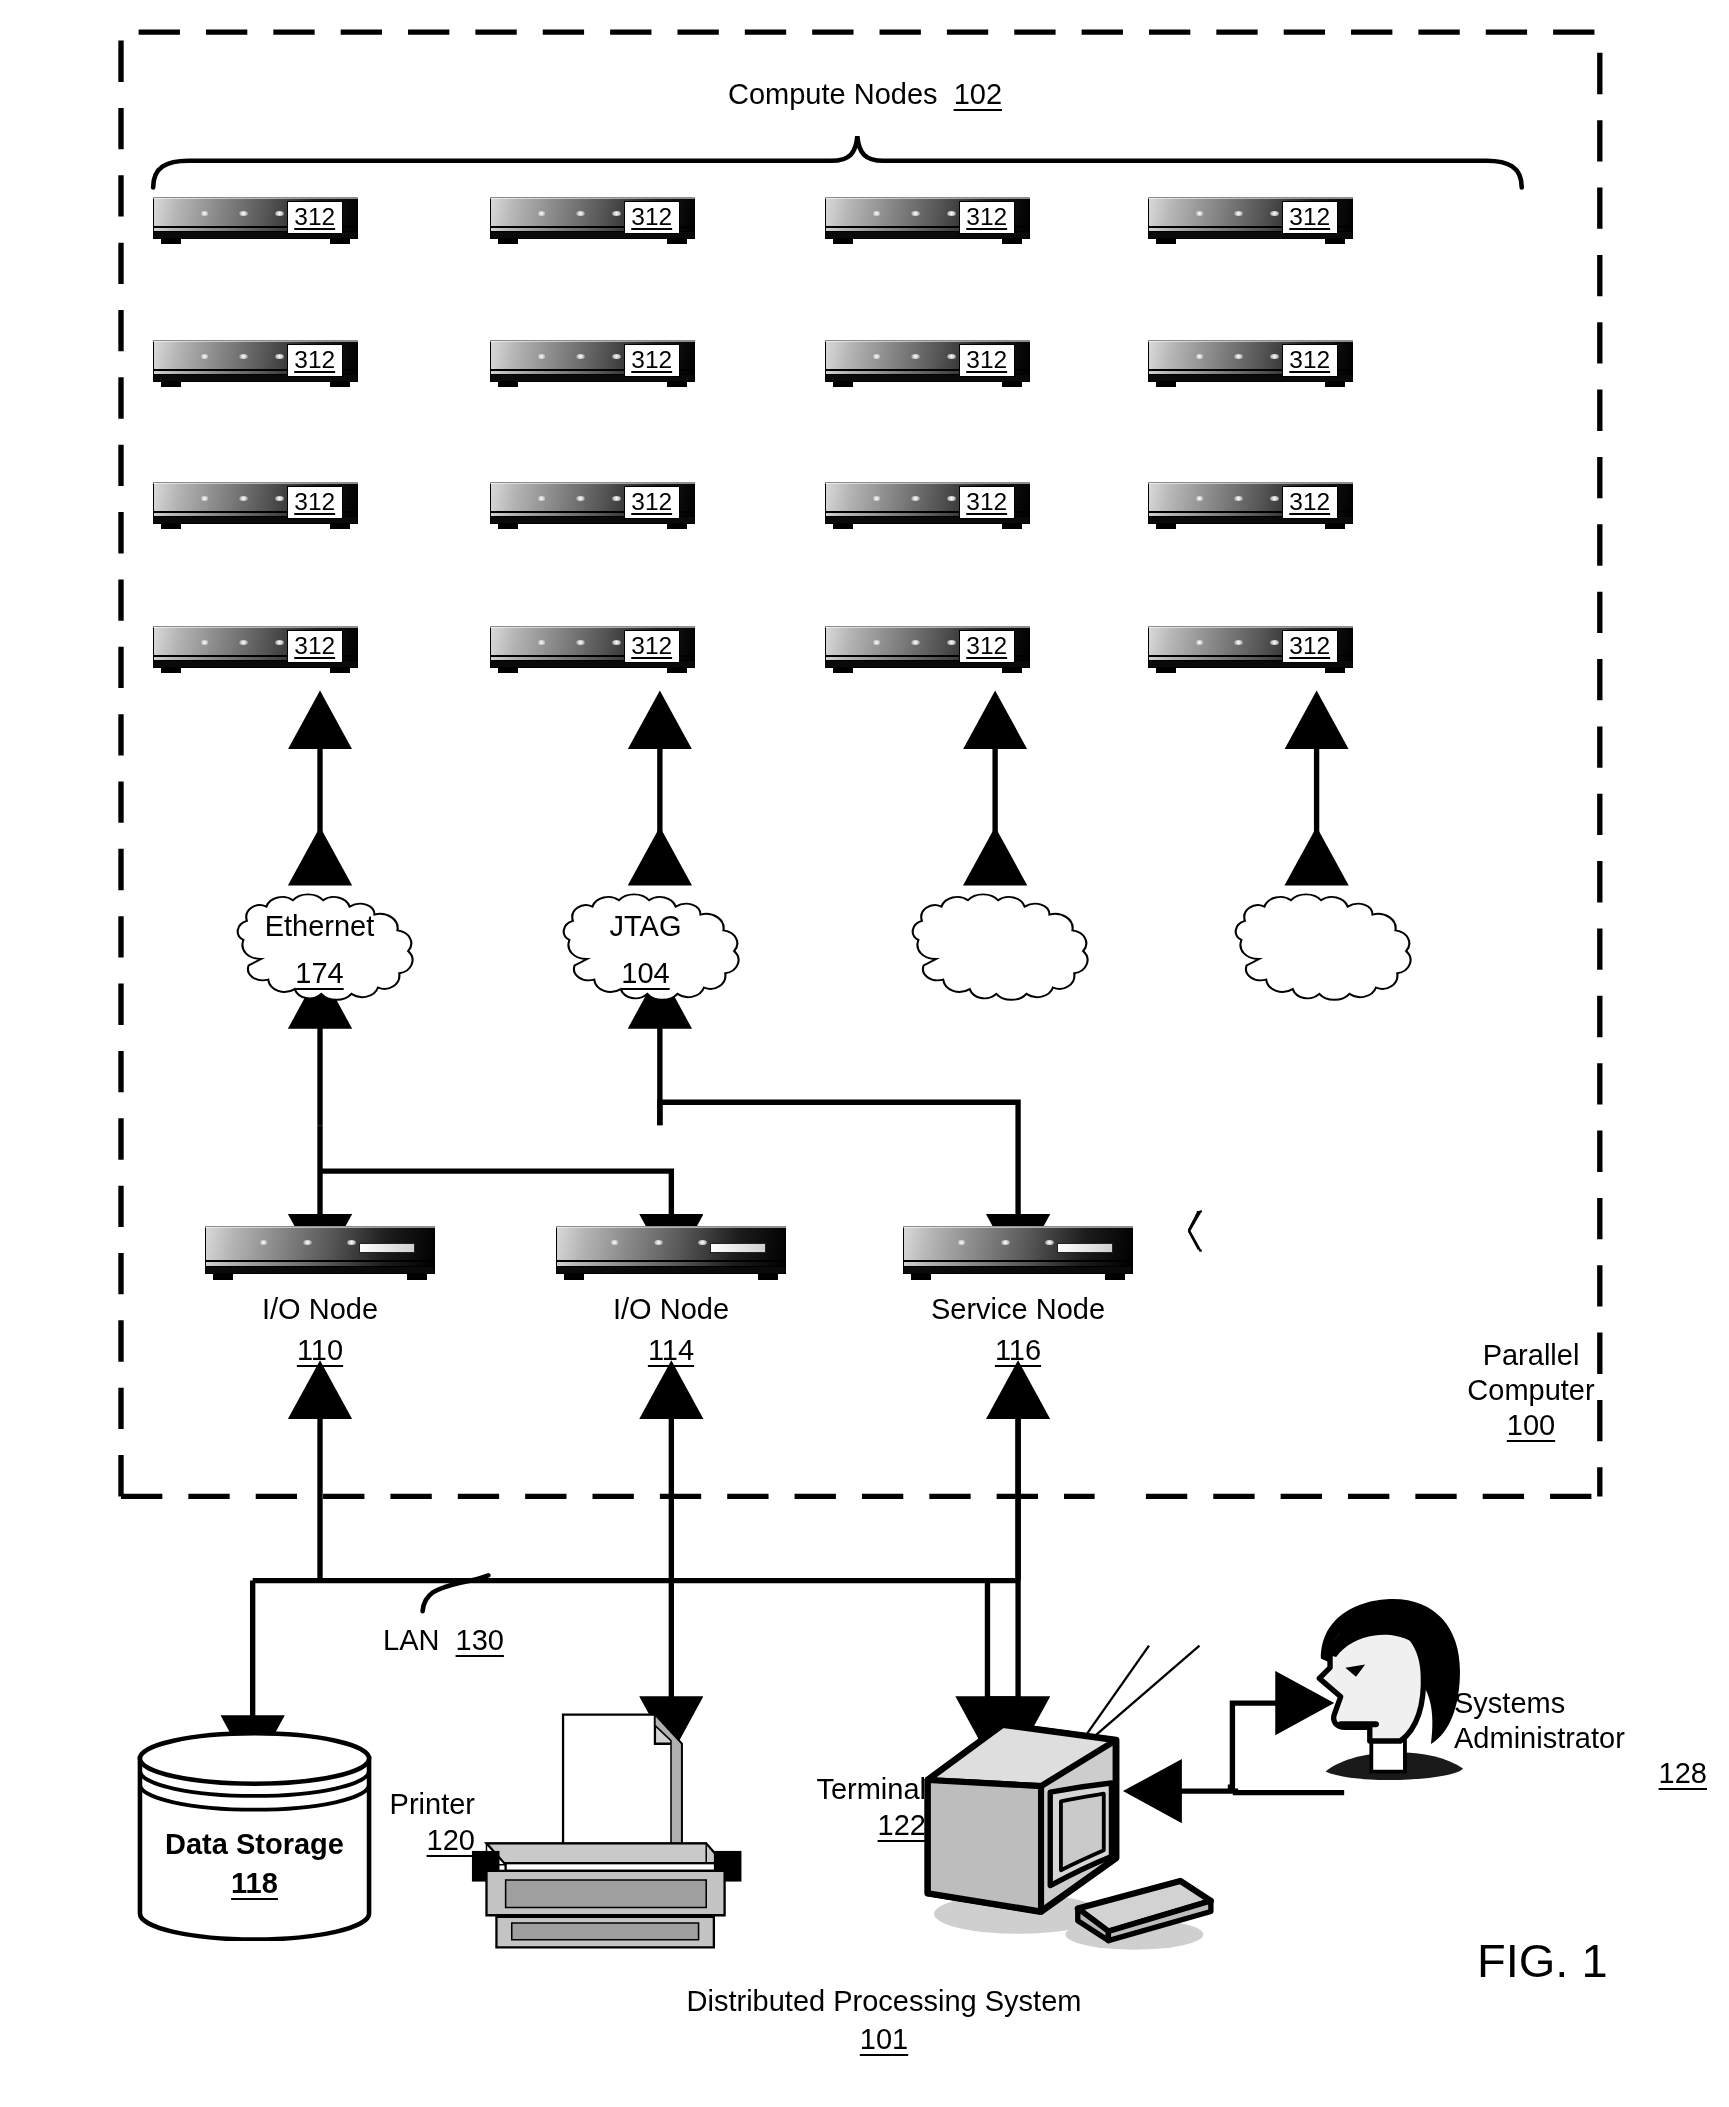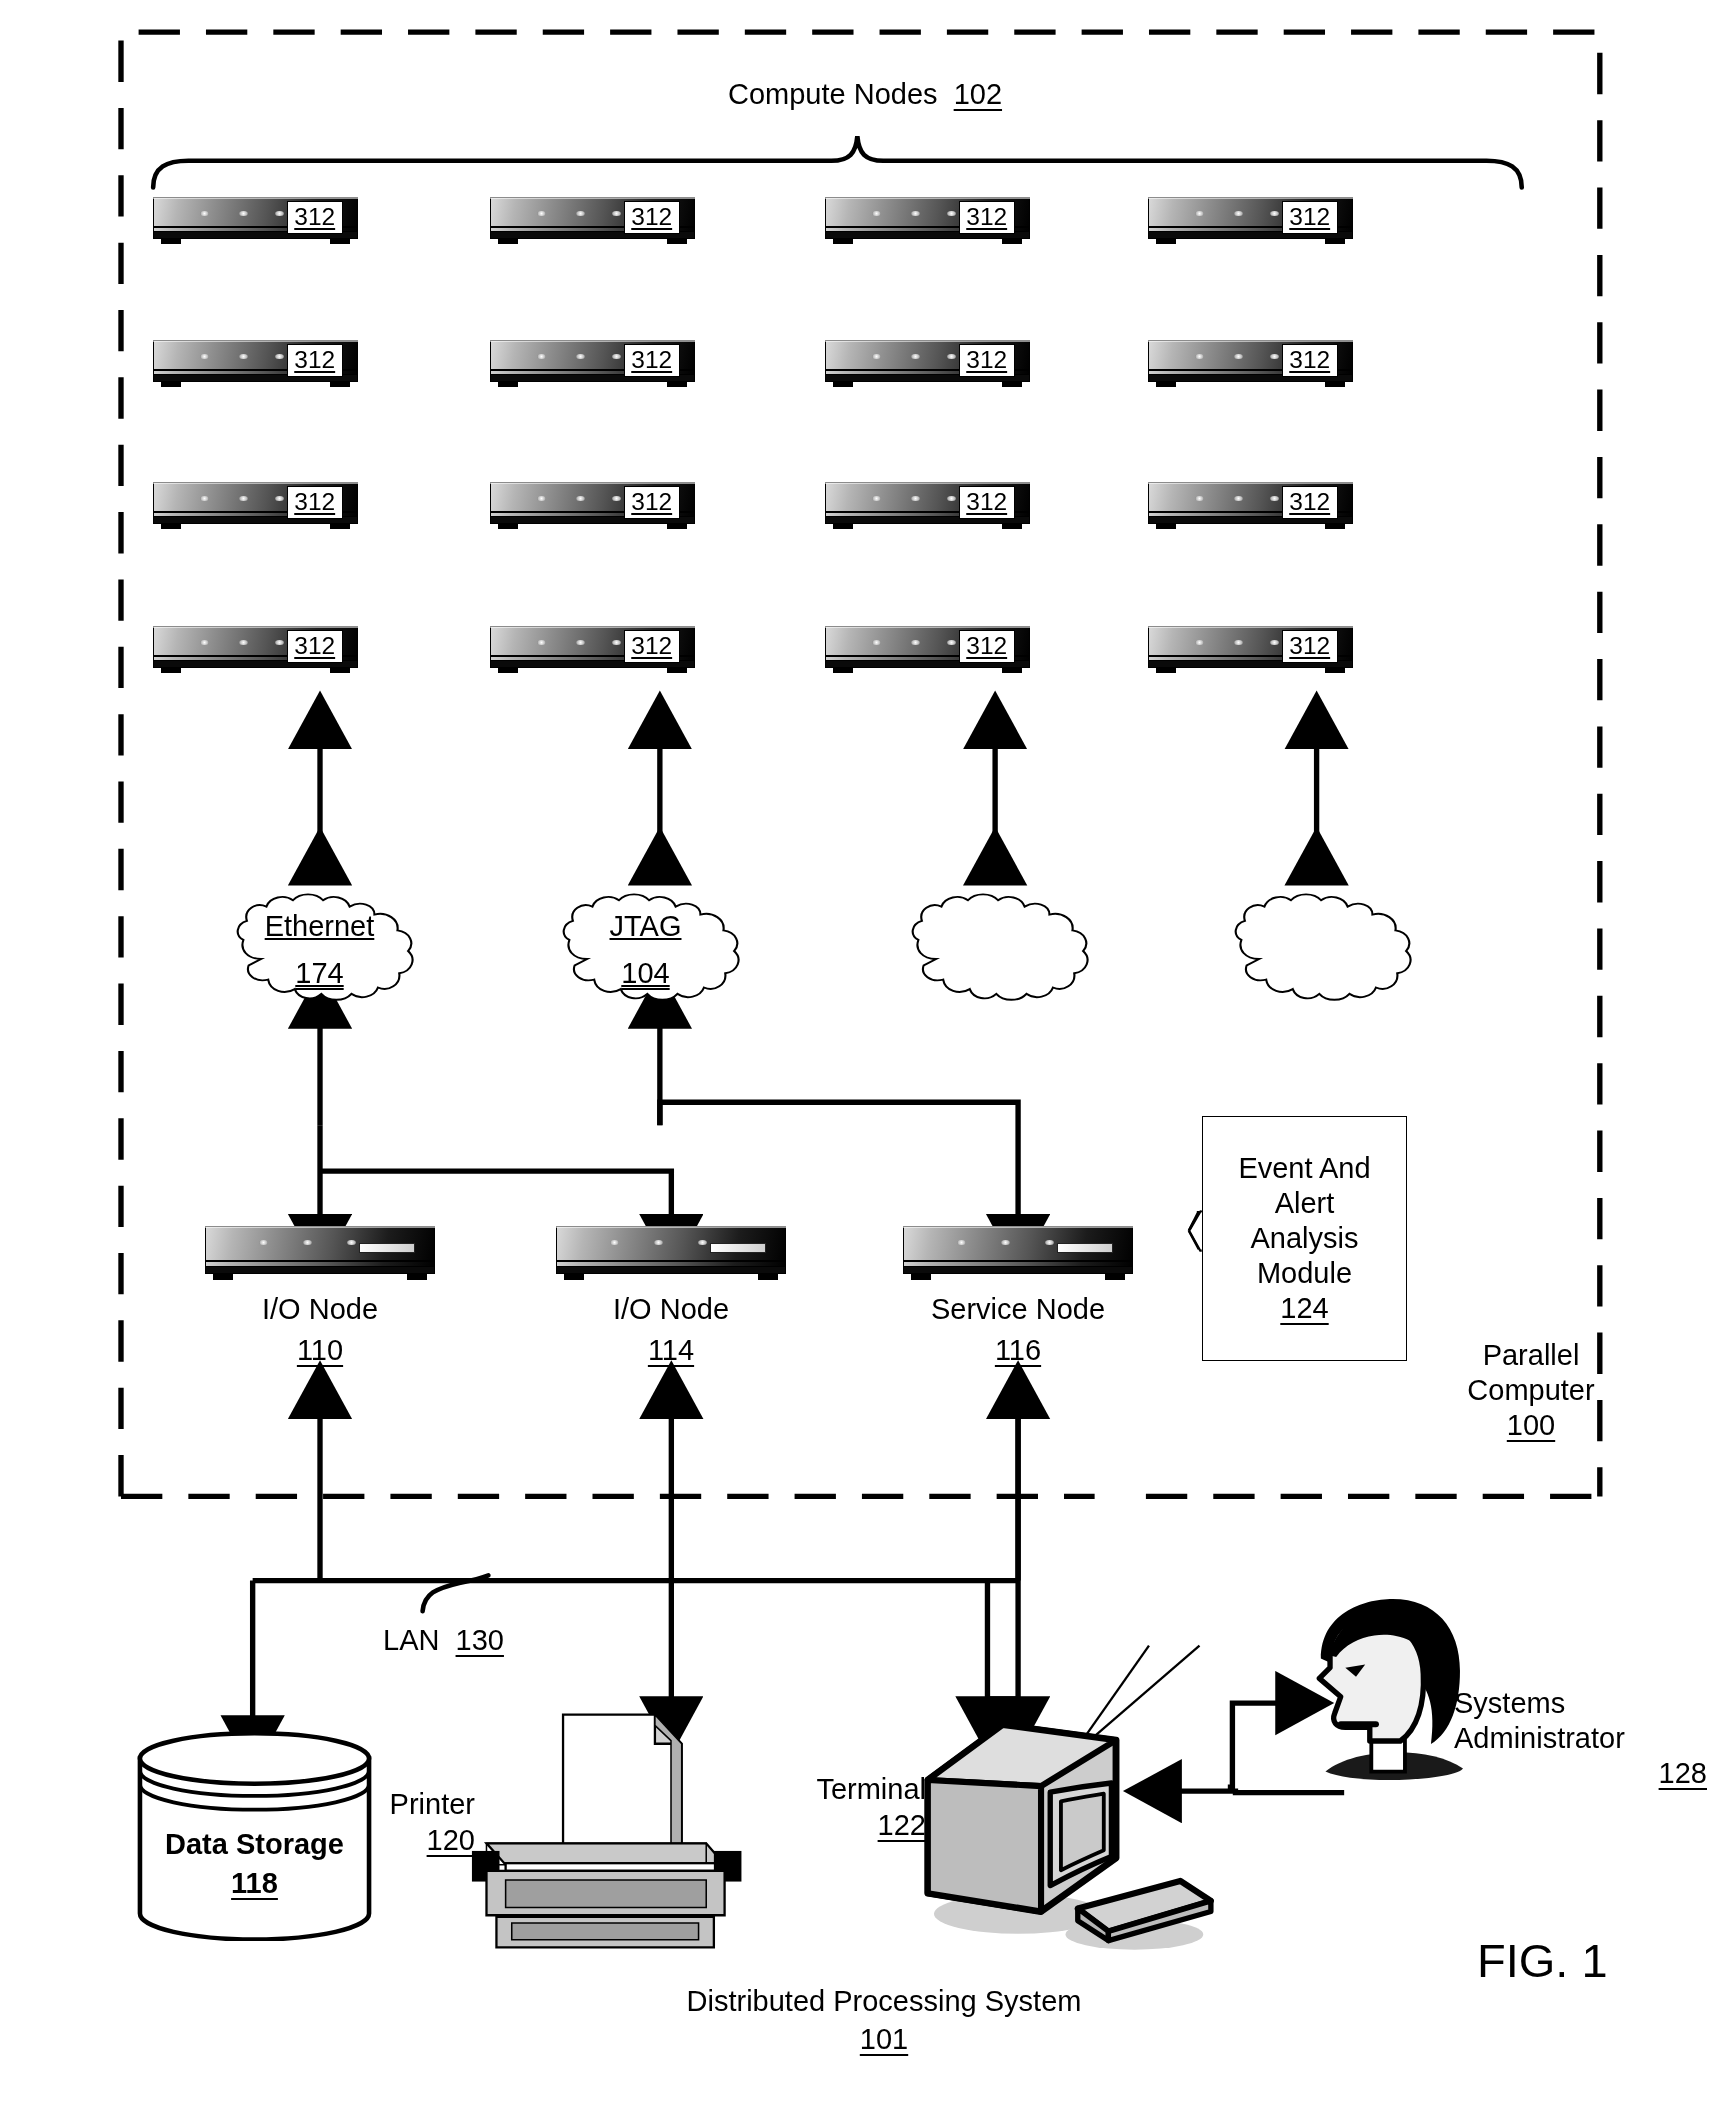--- a/index.html
+++ b/index.html
@@ -36,21 +36,21 @@
   .srv.big .topedge{width:230px;}
   .srv.big .strip{width:230px;top:34px;}
   .srv.big .base{width:230px;top:40px;height:8.4px;}
   .srv.big .foot{top:48px;}
   .srv.big .bar{position:absolute;right:20px;top:17px;width:54px;height:8.4px;
      background:linear-gradient(90deg,#fff,#cfcfcf);border:0.8px solid #222;}
 
   
   .cloud{position:absolute;width:191px;height:115px;}
   .cloud svg{position:absolute;left:0;top:0;}
-  .cloud .ctxt{position:absolute;left:0;top:23px;width:191px;text-align:center;text-decoration:underline;}
+  .cloud .ctxt{position:absolute;left:0;top:23px;width:191px;text-align:center;}
 
   
   .box{position:absolute;border:1.5px solid #000;background:#fff;box-sizing:border-box;
        display:flex;flex-direction:column;align-items:center;justify-content:center;}
 
   
   #wires{position:absolute;left:0;top:0;width:1730px;height:2108px;pointer-events:none;}
 </style>
 </head>
 <body>
@@ -442,27 +442,20 @@
           <div class="strip"></div>
           <div class="base"></div>
           <div class="foot l"></div>
           <div class="foot r"></div>
         </div>
         <div class="lbl nm" style="margin-top:10.7px">Service Node</div>
         <div class="lbl num rn" style="margin-top:6.1px">116</div>
       </div>
     </div>
 
-  <div class="box" style="left:1202px;top:1116px;width:205px;height:245px;">
-    <div class="lbl">Event And</div>
-    <div class="lbl">Alert</div>
-    <div class="lbl">Analysis</div>
-    <div class="lbl">Module</div>
-    <div class="lbl num">124</div>
-  </div>
 
   <div class="abs lbl2" style="left:1447px;top:1338px;width:168px;text-align:center;">
     <div>Parallel</div>
     <div>Computer</div>
     <div class="num">100</div>
   </div>
 
 
   <div class="abs lbl" style="left:383px;top:1623px;">
     <span>LAN</span>

